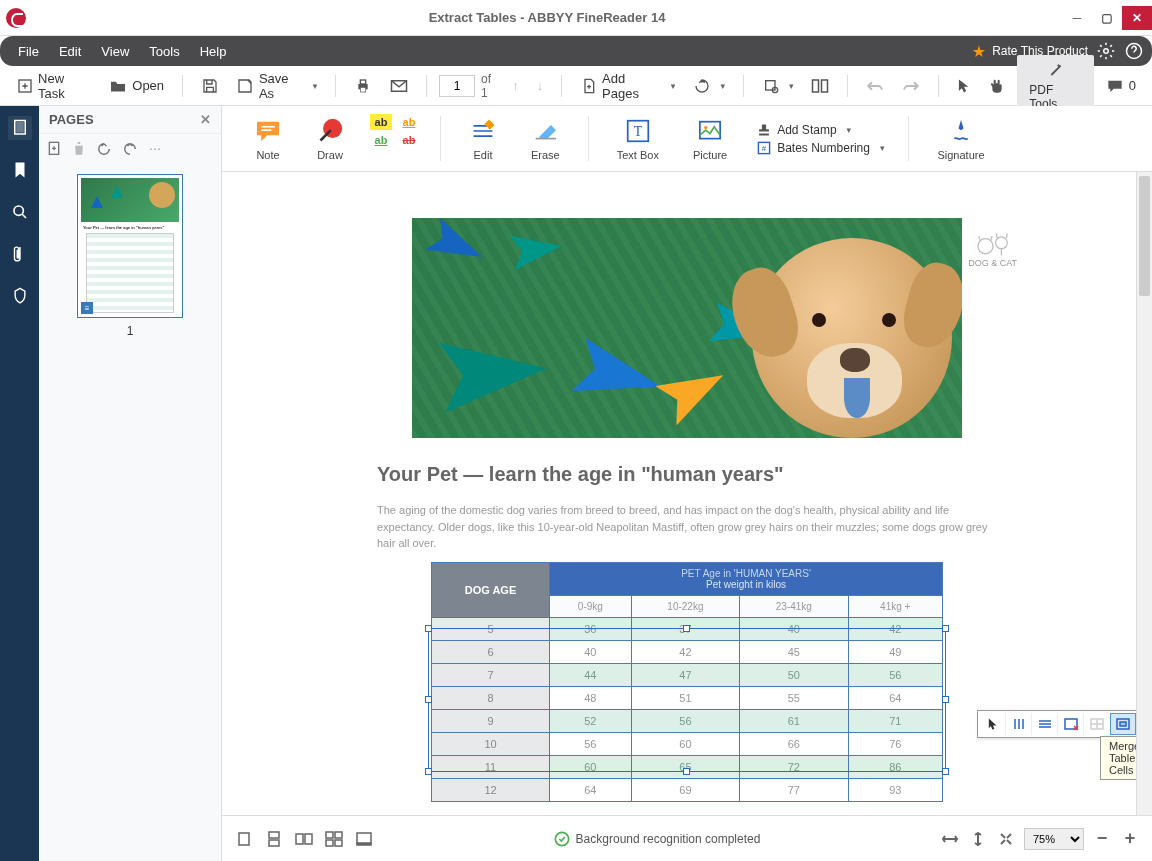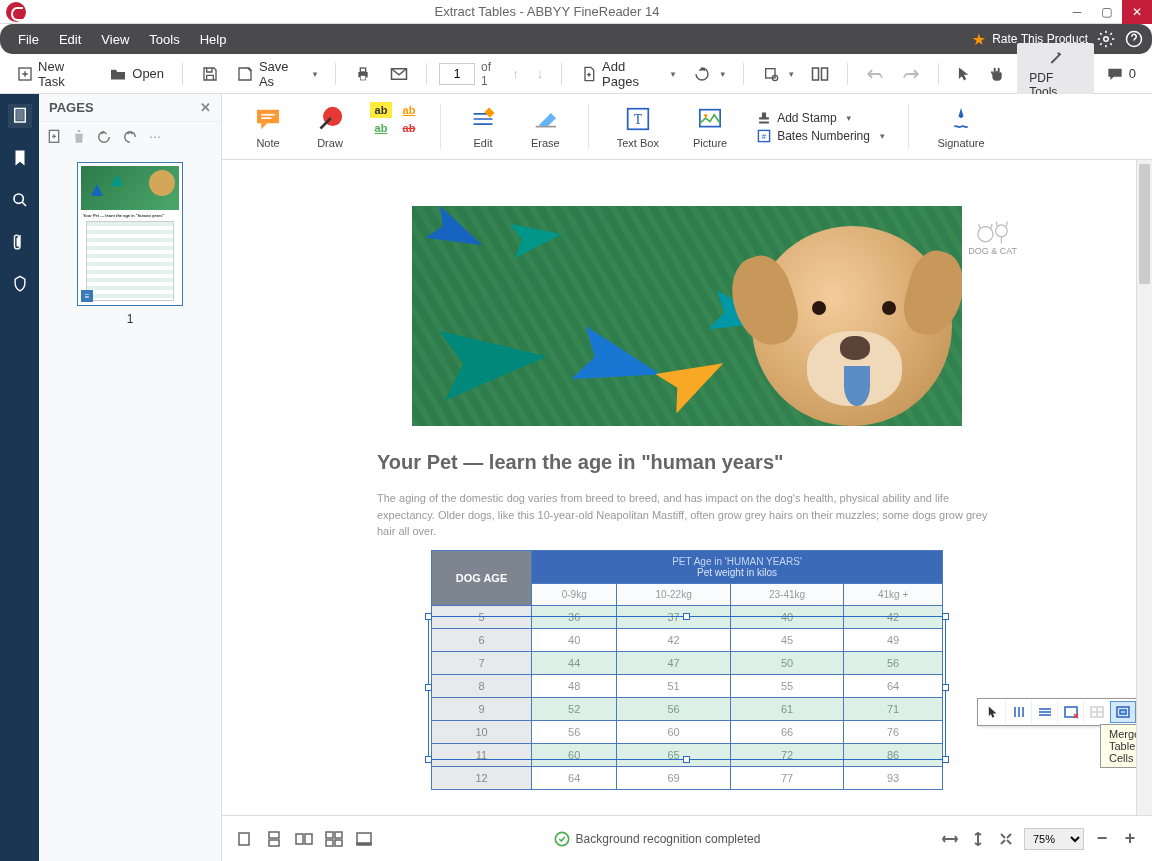--- a/index.html
+++ b/index.html
@@ -1,20 +1,20 @@
 <!DOCTYPE html>
 <html><head>
 <meta charset="utf-8">
 <style>
 * { box-sizing: border-box; margin: 0; padding: 0; }
 body { font-family: "Segoe UI", Tahoma, sans-serif; font-size: 12px; color: #333; background: #fff; overflow: hidden; }
 .window { width: 1152px; height: 861px; display: flex; flex-direction: column; }
 
 
-.title-bar { height: 24px; background: #fff; display: flex; align-items: center; border-bottom: 1px solid #ddd; }
+.title-bar { height: 36px; background: #fff; display: flex; align-items: center; border-bottom: 1px solid #ddd; font-weight: bold; }
 .title-bar .logo { width: 20px; height: 20px; background: #c41e3a; border-radius: 50%; margin: 0 6px; position: relative; }
 .title-bar .logo::after { content: ''; position: absolute; left: 5px; top: 5px; width: 10px; height: 10px; border: 2px solid #fff; border-right: none; border-radius: 50% 0 0 50%; }
 .title-text { flex: 1; text-align: center; font-size: 13px; color: #666; }
 .win-controls { display: flex; }
 .win-btn { width: 30px; height: 24px; display: flex; align-items: center; justify-content: center; color: #555; }
 .win-btn.close { background: #c41e3a; color: #fff; }
 
 
 .menu-bar { height: 30px; background: #4a4a4c; display: flex; align-items: center; color: #fff; padding: 0 8px; border-radius: 13px; }
 .menu-item { padding: 0 10px; font-size: 13px; cursor: pointer; }
@@ -95,21 +95,21 @@
 
 .float-tb { position: absolute; left: 755px; top: 538px; background: #fff; border: 1px solid #999; display: flex; padding: 2px; box-shadow: 1px 1px 3px rgba(0,0,0,0.15); }
 .float-btn { width: 26px; height: 22px; display: flex; align-items: center; justify-content: center; cursor: pointer; border-right: 1px solid #eee; }
 .float-btn:last-child{border-right:none;}
 .float-btn.hover { background: #d5e8f7; border: 1px solid #5596d4; }
 .tooltip { position: absolute; left: 878px; top: 564px; background: #fffee8; border: 1px solid #999; padding: 3px 8px; font-size: 11px; }
 
 
 .pet-table { width: 512px; margin: 0 auto; border-collapse: collapse; font-size: 11px; position: relative; }
 .pet-table th, .pet-table td { border: 1px solid #4a7abc; text-align: center; padding: 5px 4px; }
-.th-dog { background: #7d8690; color: #fff; font-weight: bold; width: 100px; }
+.th-dog { background: #7d8690; color: #fff; font-weight: bold; width: 118px; }
 .th-pet { background: #3a6ab8; color: #c5d5f0; font-weight: normal; font-size: 10px; }
 .th-sub { font-size: 10px; color: #dae5f5; }
 .td-age { background: #e8e9ea; color: #888; }
 .td-green { background: #dcf0e8; color: #7a9a8a; }
 .td-white { background: #fff; color: #999; }
 .wh { background: #fafbfc; color: #999; font-size: 10px; }
 
 .sel-frame { position: absolute; border: 1px solid #2a6ac4; pointer-events: none; }
 .handle { position: absolute; width: 7px; height: 7px; background: #fff; border: 1px solid #2a6ac4; }
 

